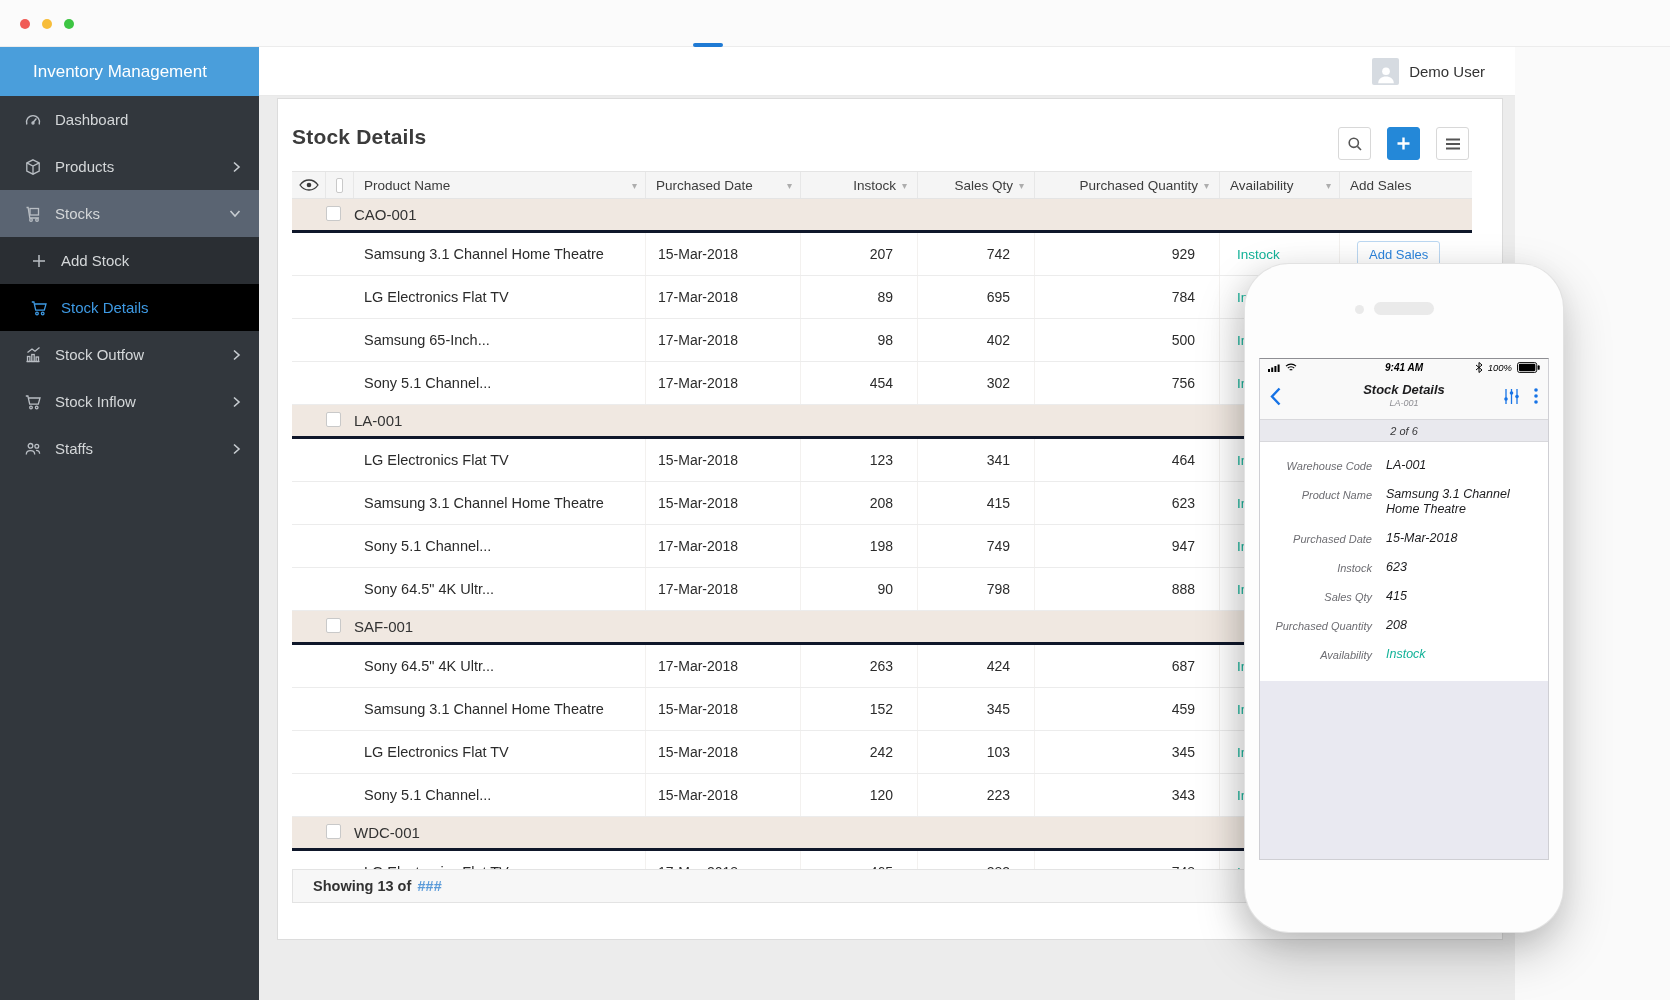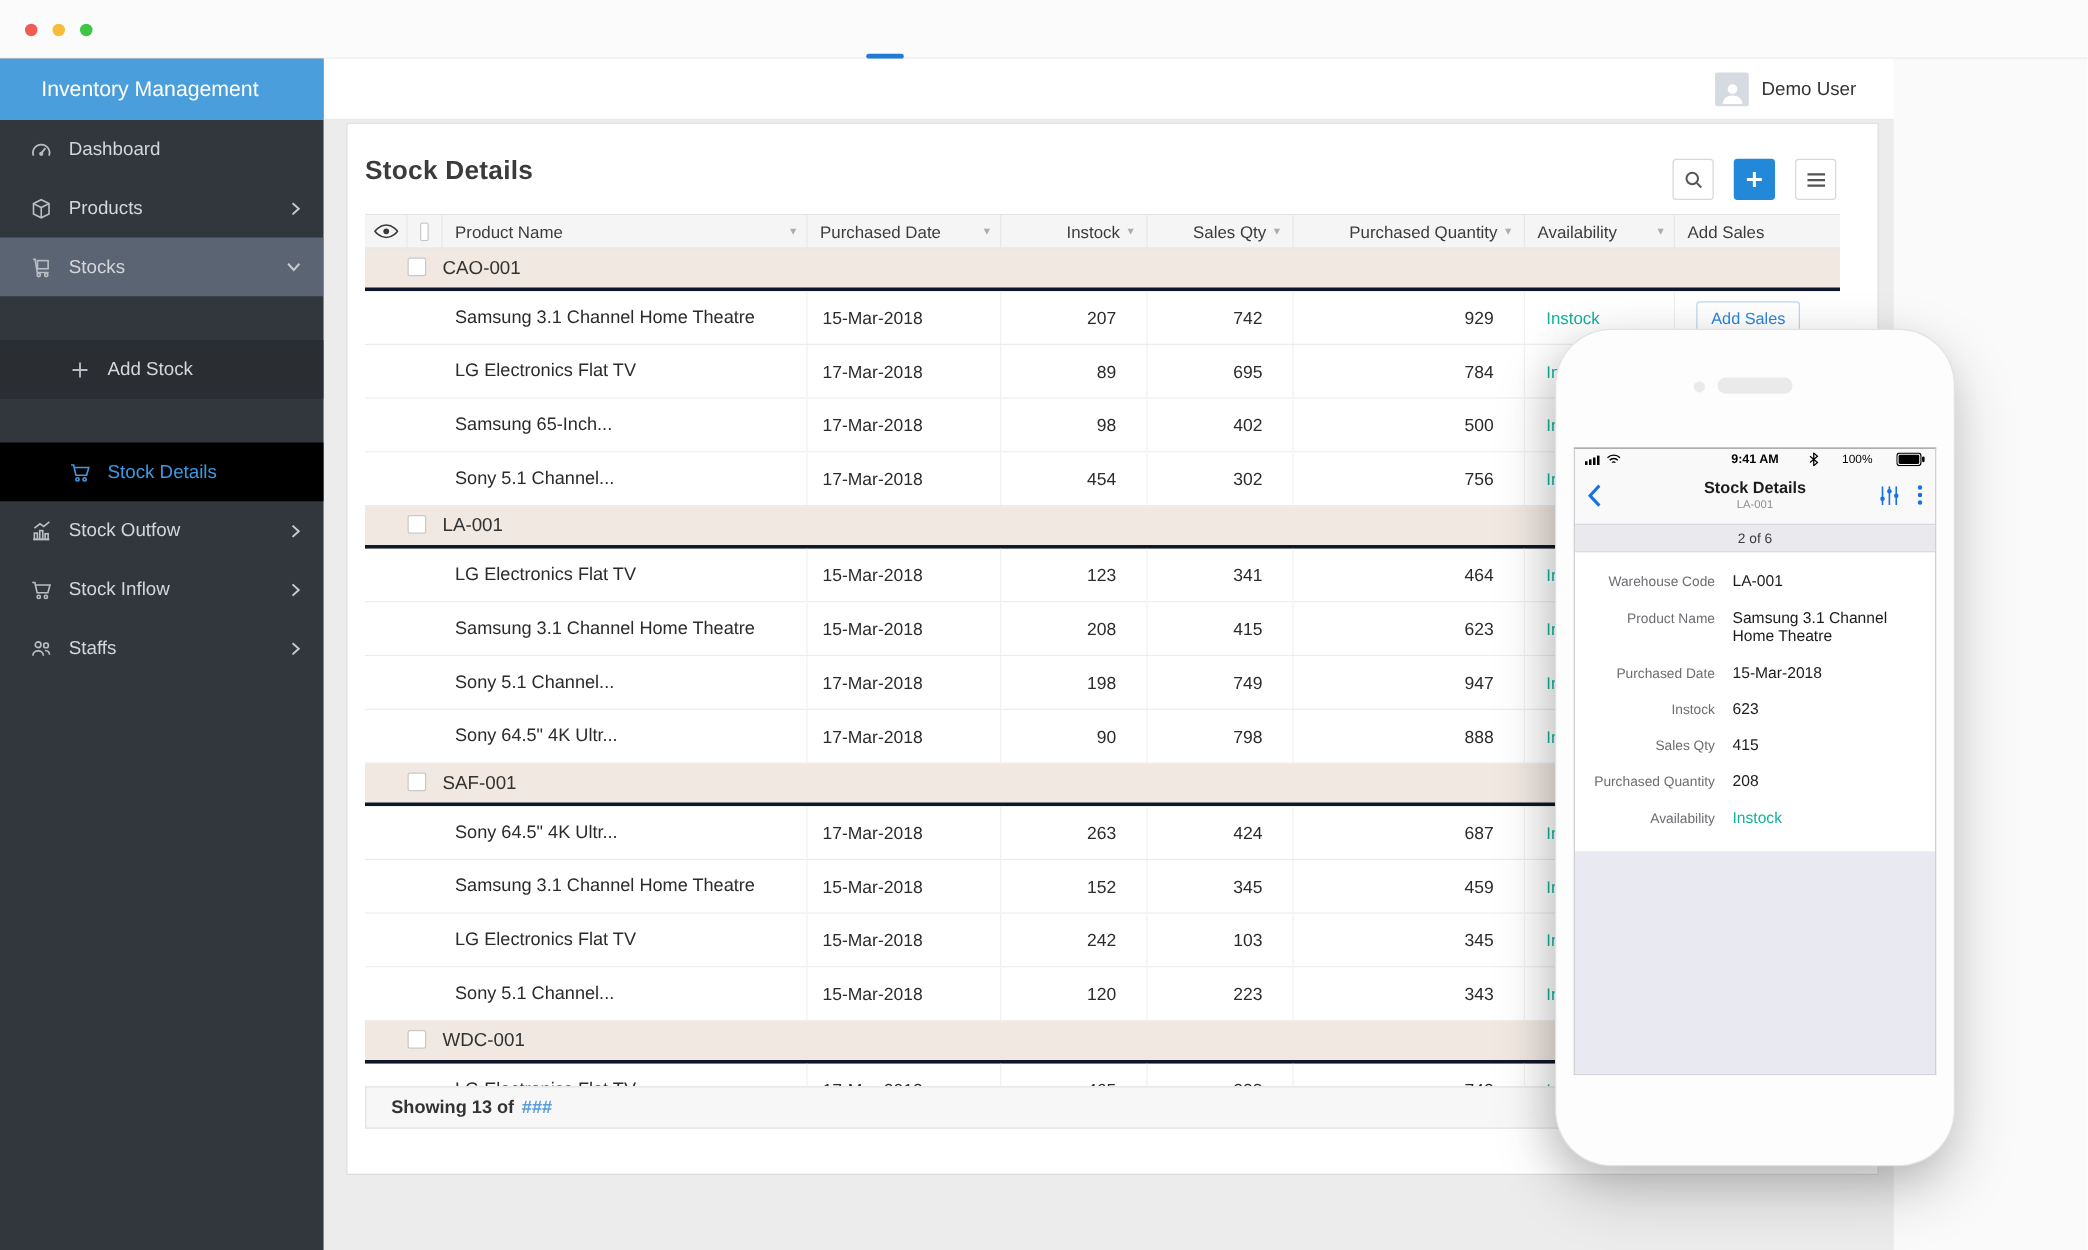--- a/index.html
+++ b/index.html
@@ -15,21 +15,21 @@
   .tab-indicator { position:absolute; left:693px; top:43px; width:30px; height:4px; border-radius:2px; background:#1f7ad4; }
 
   
   .sidebar { position:absolute; left:0; top:47px; width:259px; height:953px; background:#32373d; }
   .sidebar-title { height:49px; background:#4a9edb; color:#fff; font-size:17px; line-height:49px; padding-left:33px; white-space:nowrap; }
   .sb-item { height:47px; display:flex; align-items:center; color:#d4d7d9; font-size:15px; cursor:pointer; padding-left:24px; }
   .sb-item .sb-ico { width:18px; height:18px; margin-right:13px; display:inline-flex; align-items:center; justify-content:center; flex:none; }
   .sb-item .sb-chev { margin-left:auto; margin-right:18px; display:inline-flex; color:#c7ccd1; }
   .sb-item.open { background:#5a6472; }
   .sb-item.addstock { background:#2a2e33; }
-  .sb-item.sub { padding-left:55px;margin-top:35px; }
+  .sb-item.sub { padding-left:30px; }
   .sb-item.active { background:#000; color:#3e9ae4; }
   .sb-ico svg { stroke:#b9bec4; }
   .sb-item.active .sb-ico svg { stroke:#3e9ae4; }
 
   
   .topbar { position:absolute; left:259px; top:47px; width:1256px; height:49px; background:#fff; border-bottom:1px solid #e9e9e9; display:flex; align-items:center; justify-content:flex-end; padding-right:30px; }
   .user-chip { display:flex; align-items:center; gap:10px; cursor:pointer; }
   .avatar { width:27px; height:27px; background:#d6dbe1; border-radius:2px; display:flex; align-items:flex-end; justify-content:center; overflow:hidden; }
   .user-name { font-size:15px; color:#333; }
 
@@ -65,25 +65,25 @@
   .checkbox { width:15px; height:15px; border:1px solid #c9c9c9; border-radius:2px; background:#fff; display:inline-block; }
   .add-sales-btn { border:1px solid #bcd8f2; color:#2c85dd; background:#fff; font-size:13px; border-radius:3px; padding:5px 11px; cursor:pointer; font-family:inherit; white-space:nowrap; }
   .tfoot { position:absolute; left:14px; top:770px; width:1180px; height:34px; background:#f7f7f7; border:1px solid #e3e3e3; display:flex; align-items:center; padding-left:20px; font-size:14.5px; color:#333; font-weight:700; }
   .tfoot .total { color:#5b9bd9; font-style:italic; margin-left:6px; }
 
   
   .phone { position:absolute; left:1245px; top:264px; width:318px; height:668px; background:#fdfdfd; border-radius:44px;
            box-shadow:0 0 0 1px #e2e2e2, 0 20px 50px rgba(0,0,0,.22), -8px 8px 30px rgba(0,0,0,.10); }
   .earpiece { position:absolute; left:50%; transform:translateX(-50%); top:38px; width:60px; height:13px; border-radius:7px; background:#eaeaea; }
   .cam { position:absolute; left:110px; top:41px; width:9px; height:9px; border-radius:50%; background:#eaeaea; }
-  .screen { position:absolute; left:14px; top:94px; width:290px; height:502px; background:#fff; border:1px solid #cfcfd4; border-top:1px solid #8e8e93; display:flex; flex-direction:column; overflow:hidden; }
+  .screen { position:absolute; left:14px; top:94px; width:290px; height:502px; background:#fff; border:1px solid #cfcfd4; border-top:1px solid #8e8e93; display:flex; flex-direction:column; overflow:hidden;font-style:italic; }
   .p-status { height:17px; background:#f9f9f9; display:flex; align-items:center; padding:0 8px; font-size:10px; color:#000; position:relative; }
   .p-status .p-time { position:absolute; left:0; right:0; text-align:center; font-weight:700; font-size:10px; }
   .p-status .p-left { display:flex; align-items:center; gap:3px; }
-  .p-status .p-right { margin-left:auto; display:flex; align-items:center; gap:19px; font-size:9.5px;text-align:center; }
+  .p-status .p-right { margin-left:auto; display:flex; align-items:center; gap:5px; font-size:9.5px;text-align:center; }
   .p-nav { height:44px; background:#f9f9f9; border-bottom:1px solid #d8d8dc; position:relative; }
   .p-back { position:absolute; left:10px; top:11px; cursor:pointer; }
   .p-nav-title { text-align:center; font-size:13px; font-weight:700; color:#1c1c1e; padding-top:6px; }
   .p-nav-sub { text-align:center; font-size:9px; color:#8e8e93; margin-top:1px; }
   .p-nav-actions { position:absolute; right:10px; top:12px; display:flex; gap:14px; align-items:center; }
   .p-pager { height:22px; background:#e9e9ee; border-bottom:1px solid #d8d8dc; text-align:center; line-height:22px; font-size:11px; color:#3a3a3c; }
   .p-fields { padding:9px 0 12px 0; background:#fff; }
   .p-field { display:flex; padding:7px 0; }
   .p-label { width:112px; text-align:right; font-size:11px; color:#6d6d72; padding-top:2px; flex:none; }
   .p-value { flex:1; padding-left:14px; padding-right:24px; font-size:12.5px; color:#1c1c1e; line-height:15px; }

